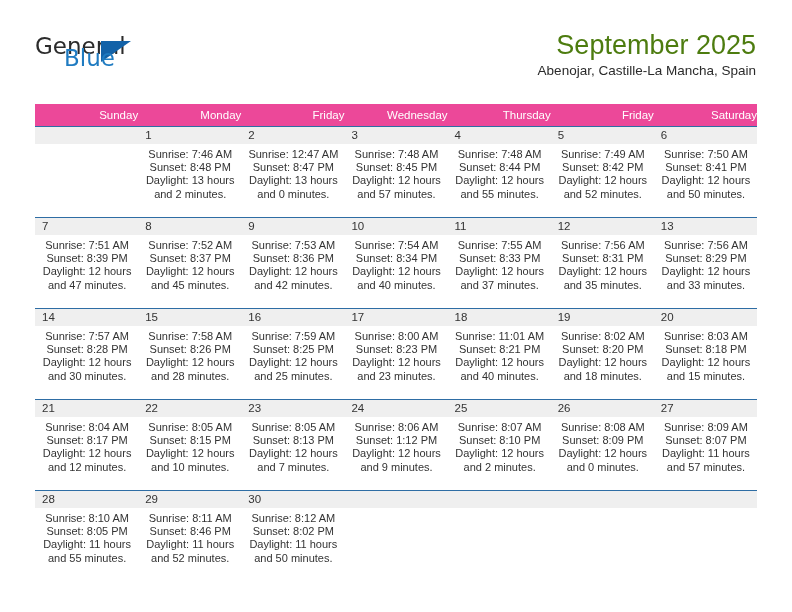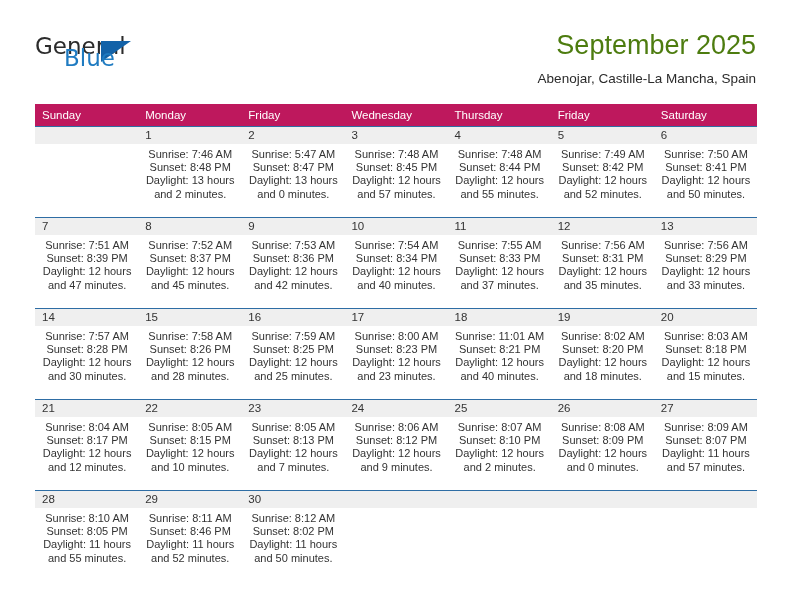--- a/index.html
+++ b/index.html
@@ -72,43 +72,42 @@
     text-align: right;
   }
   .cal-title {
     font-size: 27px;
     font-weight: 400;
     color: #4d7c0f;
     line-height: 34px;
     white-space: nowrap;
   }
   .cal-subtitle {
-    margin-top: 8px;
     font-size: 13.5px;
     font-weight: 400;
     color: #2b2b2b;
     line-height: 17px;
     white-space: nowrap;
   }
 
   
   .calendar {
     position: absolute;
     left: 35px;
     top: 104px;
     width: 722px;
     border-collapse: collapse;
     table-layout: fixed;
   }
   .calendar th {
-    background: #be185d;
+    background: #ec4899;
     color: #ffffff;
     font-size: 11.5px;
     font-weight: 400;
-    text-align: left;
+    text-align: right;
     padding: 5px 0 5px 7px;
     height: 18px;
     box-sizing: border-box;
     border: none;
   }
   .calendar td {
     vertical-align: top;
     padding: 0;
     width: 103.14px;
     border: none;
@@ -183,21 +182,21 @@
             <div class="cell-body">
               <div>Sunrise: 7:46 AM</div>
               <div>Sunset: 8:48 PM</div>
               <div>Daylight: 13 hours</div>
               <div>and 2 minutes.</div>
             </div>
           </td>
           <td class="">
             <span class="daynum">2</span>
             <div class="cell-body">
-              <div>Sunrise: 5:47 AM</div>
+              <div>Sunrise: 12:47 AM</div>
               <div>Sunset: 8:47 PM</div>
               <div>Daylight: 13 hours</div>
               <div>and 0 minutes.</div>
             </div>
           </td>
           <td class="">
             <span class="daynum">3</span>
             <div class="cell-body">
               <div>Sunrise: 7:48 AM</div>
               <div>Sunset: 8:45 PM</div>
@@ -388,21 +387,21 @@
               <div>Sunrise: 8:05 AM</div>
               <div>Sunset: 8:13 PM</div>
               <div>Daylight: 12 hours</div>
               <div>and 7 minutes.</div>
             </div>
           </td>
           <td class="">
             <span class="daynum">24</span>
             <div class="cell-body">
               <div>Sunrise: 8:06 AM</div>
-              <div>Sunset: 8:12 PM</div>
+              <div>Sunset: 1:12 PM</div>
               <div>Daylight: 12 hours</div>
               <div>and 9 minutes.</div>
             </div>
           </td>
           <td class="">
             <span class="daynum">25</span>
             <div class="cell-body">
               <div>Sunrise: 8:07 AM</div>
               <div>Sunset: 8:10 PM</div>
               <div>Daylight: 12 hours</div>

